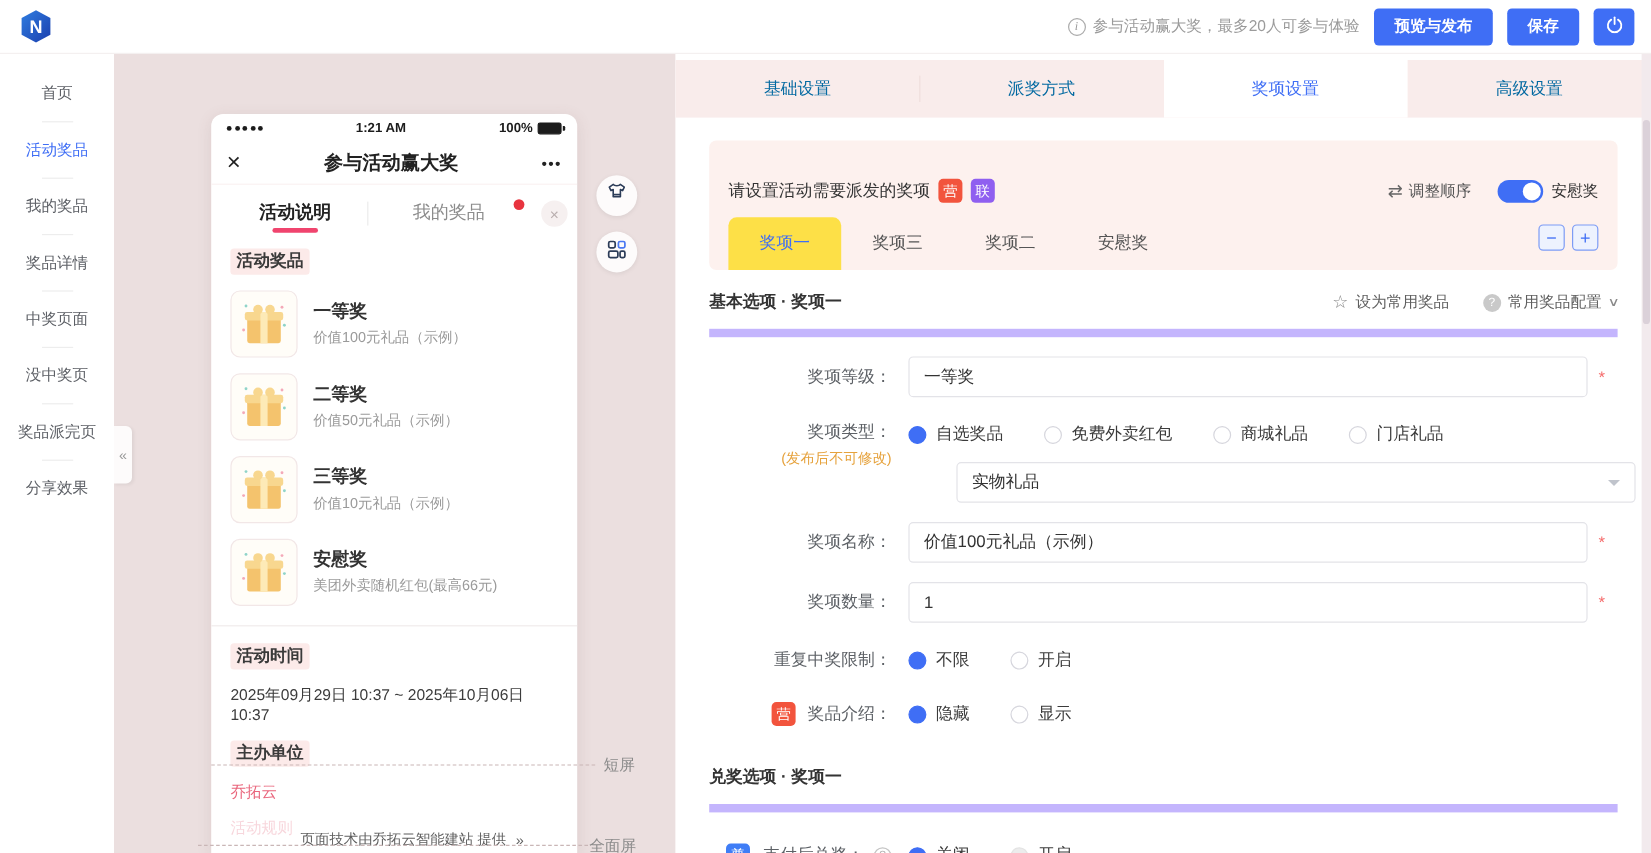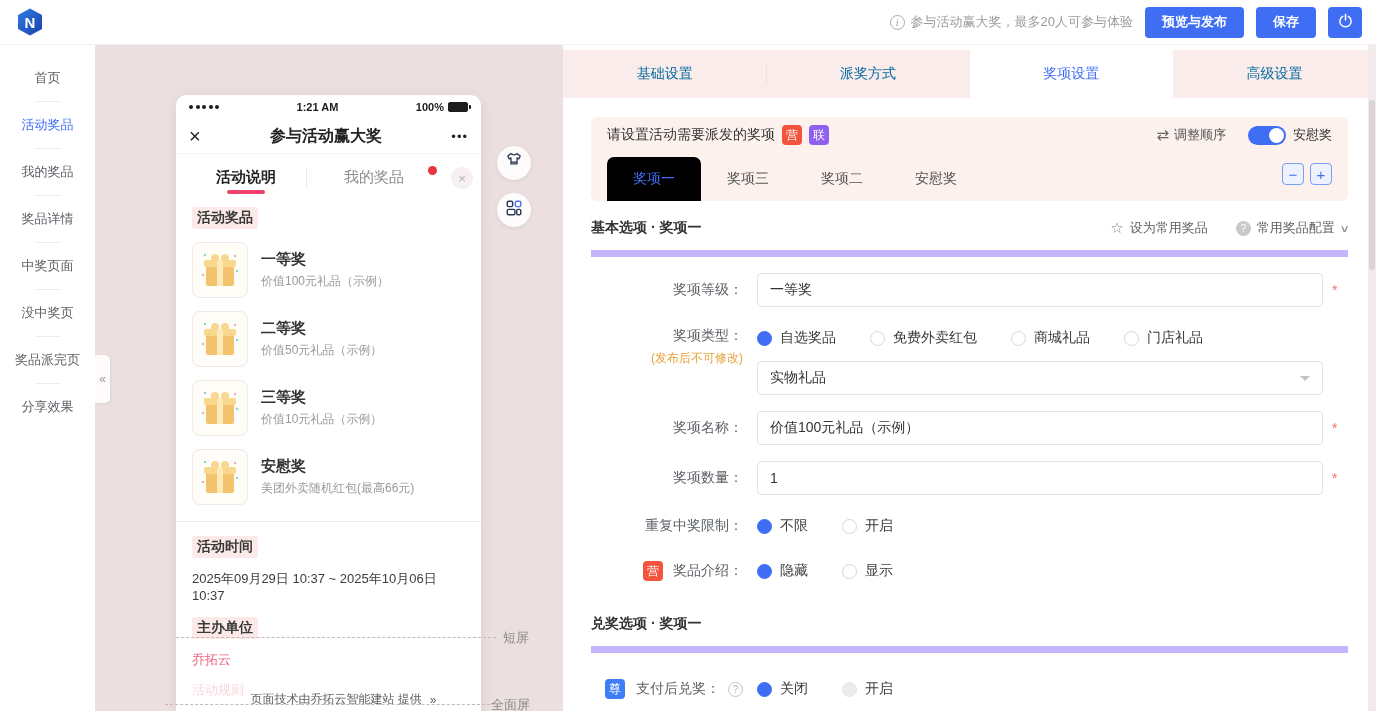--- a/index.html
+++ b/index.html
@@ -83,36 +83,36 @@
 
   
   .panel { position:absolute; top:45px; left:563px; right:0; bottom:0; background:#fff; }
   .panel-tabs { display:flex; height:48px; background:#f9eceb; margin-top:5px; }
   .ptab { flex:1; display:flex; align-items:center; justify-content:center; font-size:14px; color:#0369a1;
     cursor:pointer; position:relative; }
   .ptab + .ptab:before { content:""; position:absolute; left:0; top:13px; height:22px; width:1px; background:#efdedd; }
   .ptab.active { background:#fff; color:#3f6ef5; }
   .ptab.active:before, .ptab.active + .ptab:before { display:none; }
 
-  .banner { margin:19px 28px 0 28px; background:#fdf1ee; border-radius:6px; padding:8px 16px 0 16px; }
+  .banner { margin:19px 28px 0 28px; background:#fdf1ee; border-radius:6px; padding:32px 16px 0 16px; }
   .banner-row1 { display:flex; align-items:center; }
   .banner-prompt { font-size:14px; color:#333; }
   .badge { width:20px; height:20px; border-radius:4px; color:#fff; font-size:12px; display:inline-flex;
     align-items:center; justify-content:center; margin-left:7px; flex:none; }
   .badge.red { background:#f2543d; } .badge.purple { background:#8f5ff0; } .badge.blue { background:#3f7df6; margin:0 7px 0 0; }
   .banner-right { margin-left:auto; display:flex; align-items:center; gap:22px; }
   .reorder { font-size:13px; color:#555; display:flex; align-items:center; gap:5px; cursor:pointer; }
   .swap-glyph { font-size:15px; color:#666; }
   .toggle-wrap { display:flex; align-items:center; gap:7px; font-size:13px; color:#333; cursor:pointer; }
   .toggle { width:38px; height:19px; border-radius:10px; background:#3f6ef5; position:relative; }
   .toggle:after { content:""; position:absolute; right:2px; top:2px; width:15px; height:15px; border-radius:50%; background:#fff; }
 
   .prize-tabs { display:flex; align-items:flex-end; margin-top:12px; }
   .prtab { height:44px; padding:0 26px; display:flex; align-items:center; font-size:14px; color:#555; cursor:pointer; }
-  .prtab.active { background:#000000; border-radius:7px 7px 0 0; color:#3f6ef5; }
+  .prtab.active { background:#fde047; border-radius:7px 7px 0 0; color:#3f6ef5; }
   .pm-btns { margin-left:auto; display:flex; gap:6px; align-self:center; margin-bottom:10px; }
   .pm { width:22px; height:22px; border:1px solid #7d9cf5; background:#edf2fe; color:#3f6ef5; border-radius:4px;
     font-size:15px; display:flex; align-items:center; justify-content:center; cursor:pointer; line-height:1; }
 
   .section-head { margin:18px 28px 0 28px; display:flex; align-items:flex-end; padding-bottom:13px;
     border-bottom:7px solid #c4b5fd; }
   .section-title { font-size:14px; font-weight:700; color:#333; }
   .section-links { margin-left:auto; display:flex; align-items:center; gap:28px; font-size:13px; color:#5f5f5f; }
   .slink { display:flex; align-items:center; gap:6px; cursor:pointer; }
   .star-glyph { font-size:15px; color:#8a8a8a; }
@@ -121,21 +121,21 @@
   .chev { font-size:10px; color:#8a8a8a; transform:scaleX(1.4); }
 
   .form { padding:0 0 0 28px; }
   .frow { display:flex; align-items:center; margin-top:16px; }
   .frow.top { align-items:flex-start; }
   .flabel { width:166px; flex:none; text-align:right; padding-right:14px; font-size:14px; color:#5d6166; }
   .flabel .note { display:block; font-size:12px; color:#e6a23c; margin-top:5px; }
   .flabel .inline { display:inline-flex; align-items:center; gap:4px; }
   .finput { width:566px; height:34px; border:1px solid #e3e3e8; border-radius:4px; background:#fff;
     display:flex; align-items:center; padding:0 12px; font-size:14px; color:#333; }
-  .fselect { position:relative; cursor:pointer; }
+  .fselect { position:relative; cursor:pointer;margin-left:40px; }
   .fselect:after { content:""; position:absolute; right:12px; top:14px; border:5px solid transparent; border-top-color:#c0c4cc; }
   .req { color:#f56c6c; margin-left:9px; font-size:14px; }
   .radio { display:inline-flex; align-items:center; margin-right:34px; font-size:14px; color:#3b3b3b; cursor:pointer; }
   .rdot { width:15px; height:15px; border-radius:50%; border:1px solid #d6d6dd; background:#fff; margin-right:8px; flex:none; }
   .rdot.sel { background:#3f6ef5; border-color:#3f6ef5; }
   .rdot.dis { background:#ececec; border-color:#e4e4e4; }
   .qmark { width:15px; height:15px; border-radius:50%; border:1px solid #c4c4c4; color:#b5b5b5; font-size:10px;
     display:inline-flex; align-items:center; justify-content:center; margin-left:4px; }
 
   .scroll-track { position:absolute; right:0; top:0; bottom:0; width:8px; background:#f2eaed; }

